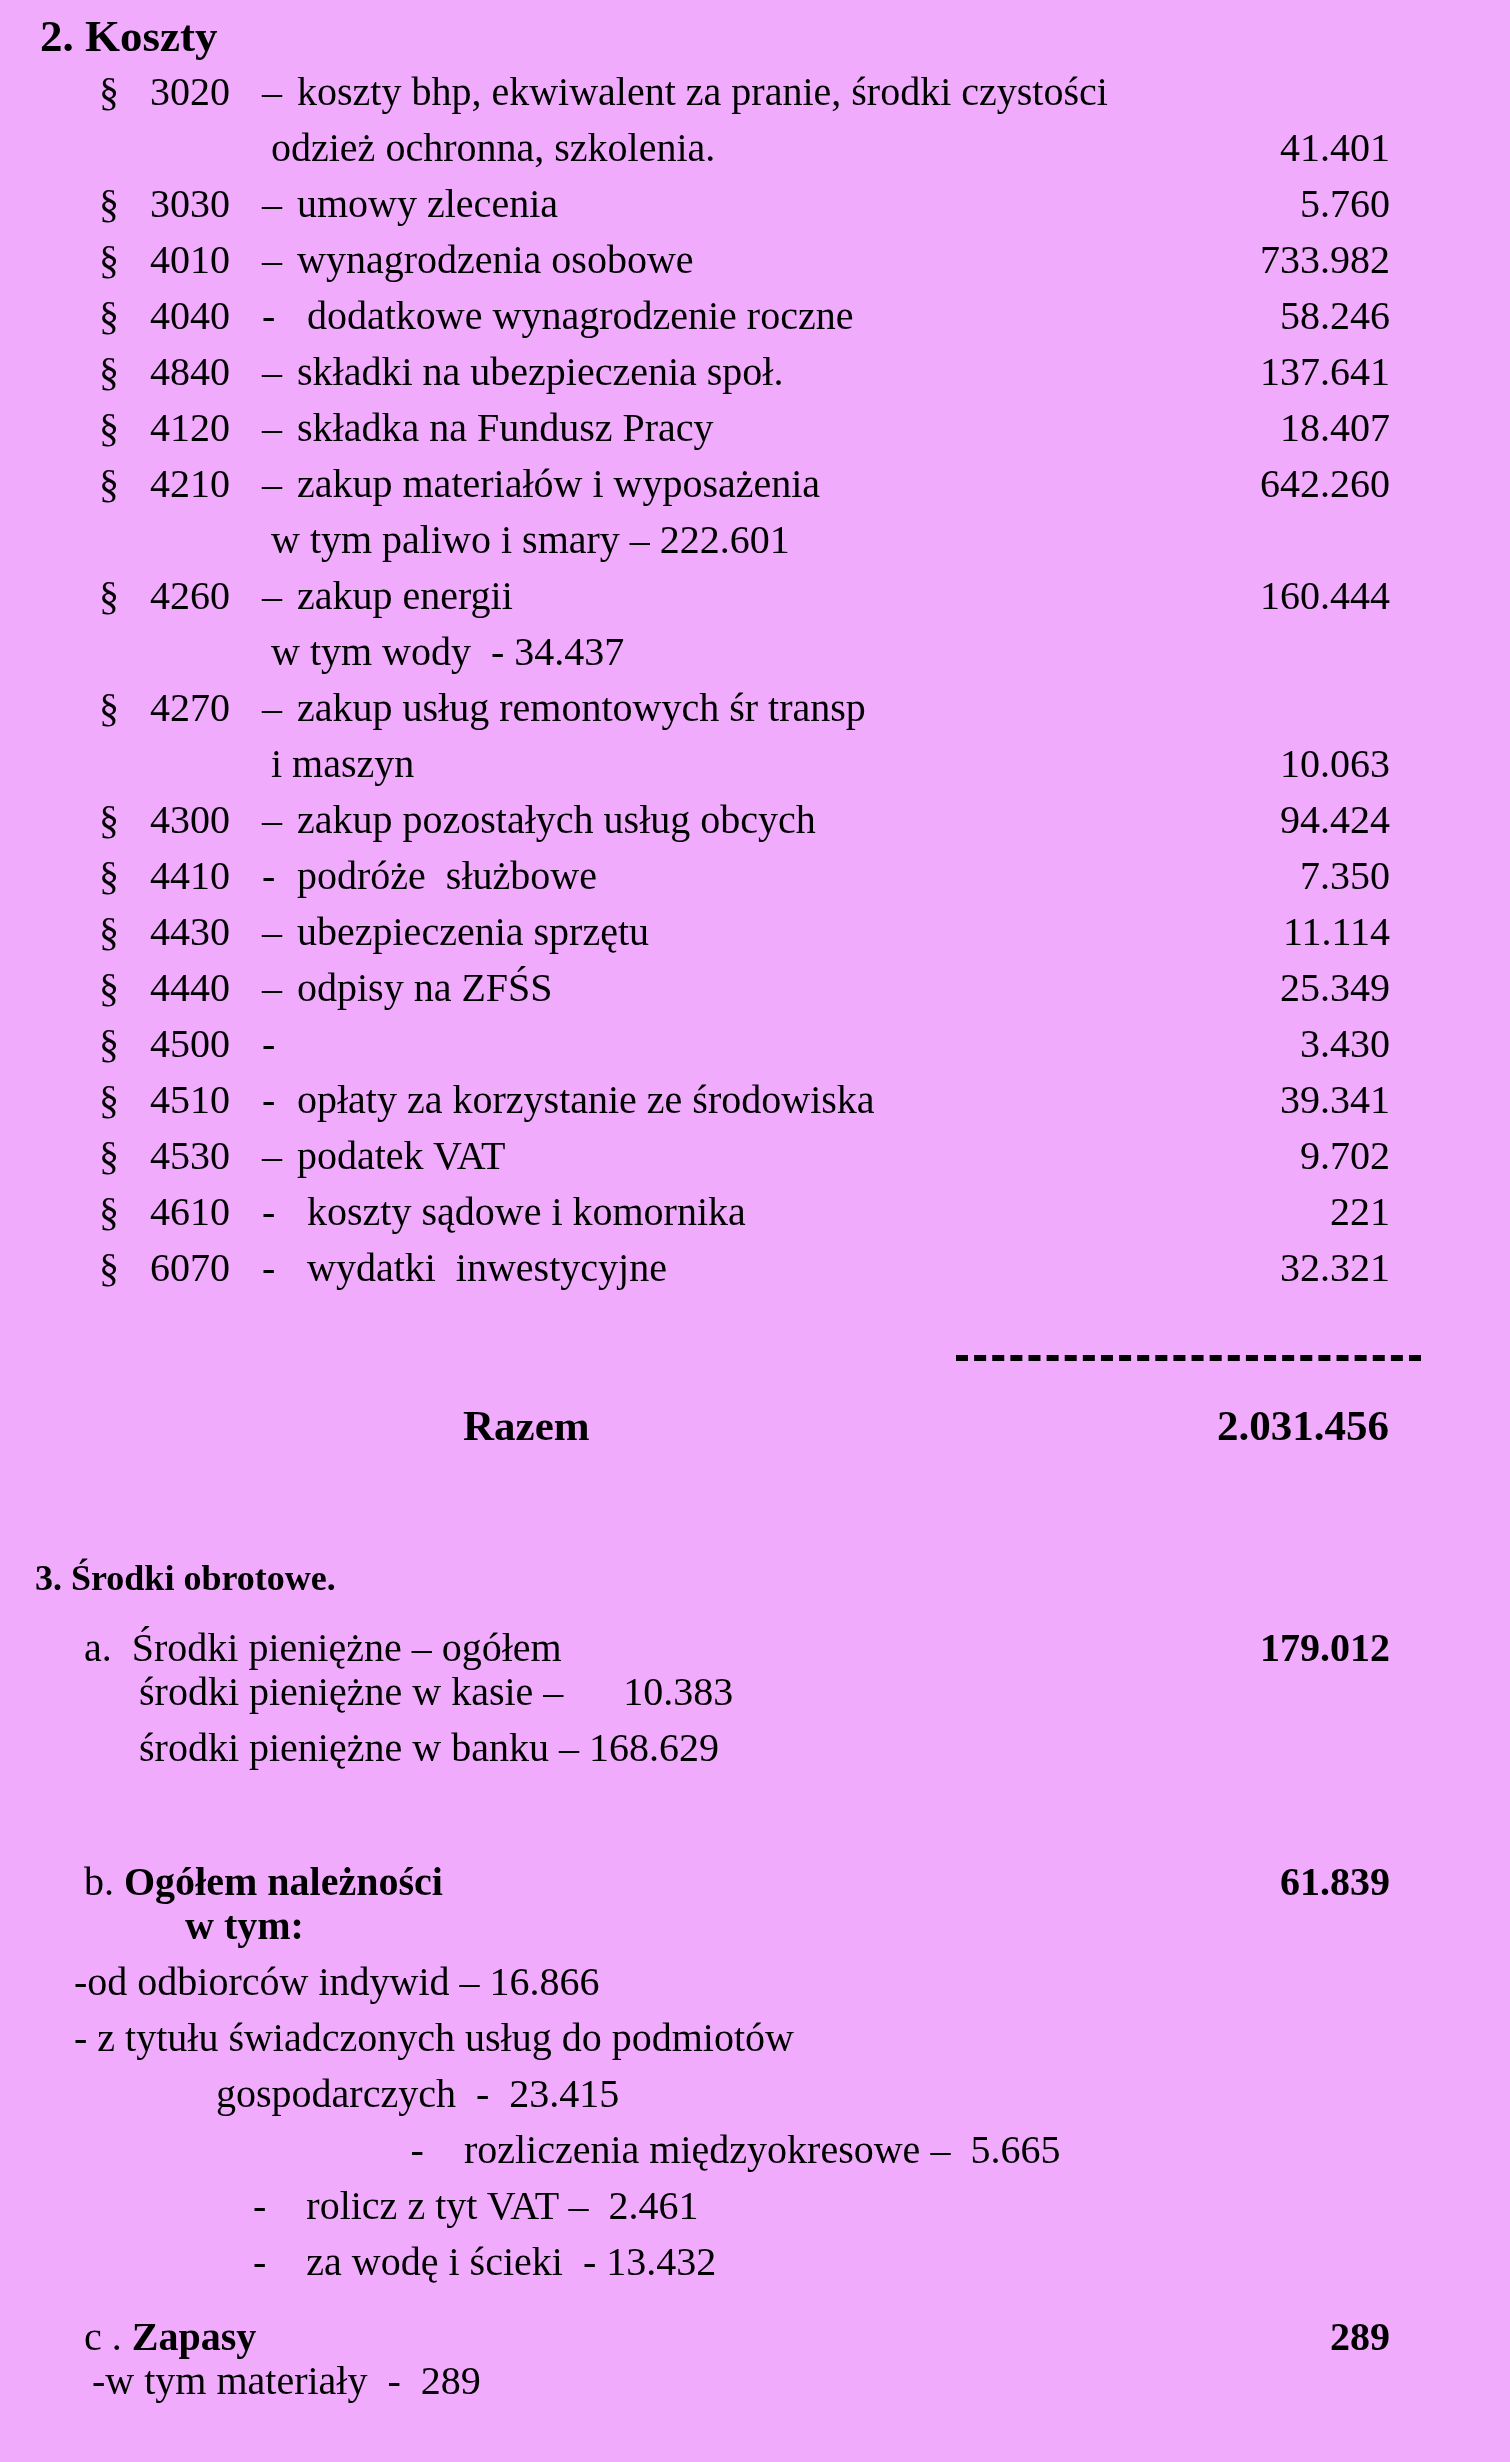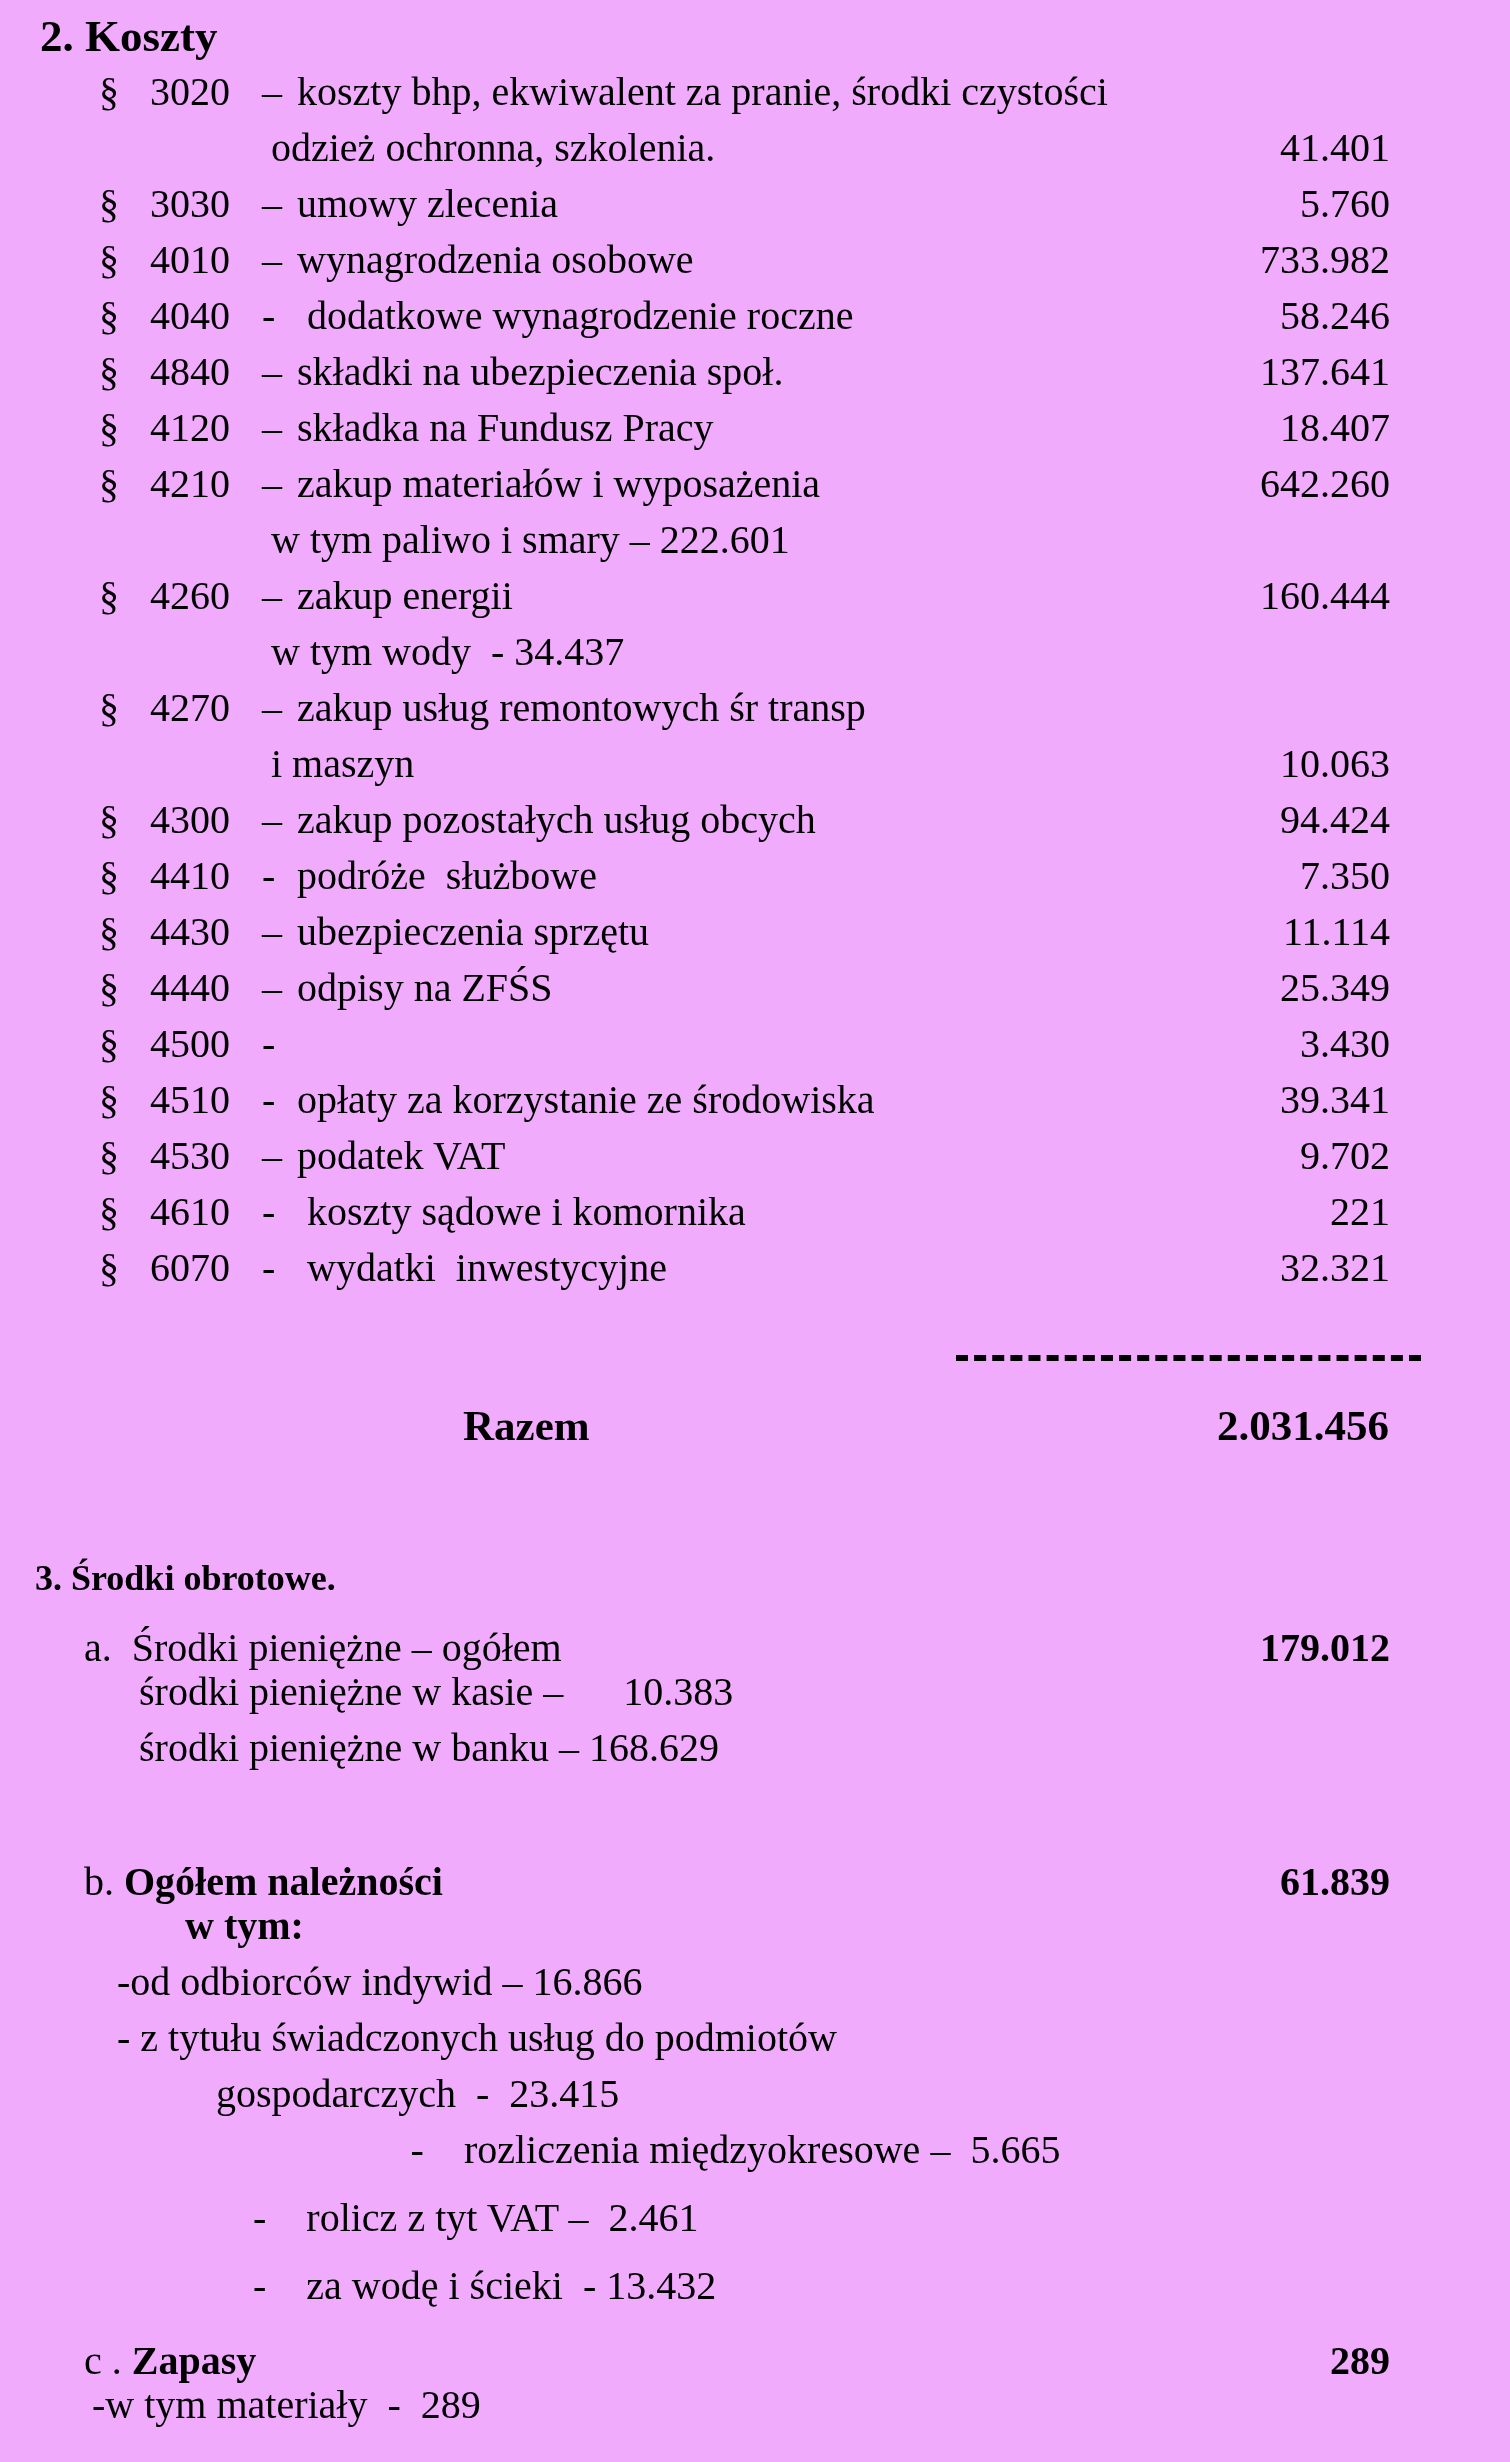--- a/index.html
+++ b/index.html
@@ -36,24 +36,24 @@
   .h3 {
     margin-top:94px; padding-left:35px;
     font-weight:bold; font-size:36px;
     height:59px; line-height:59px;
   }
   .s3row { height:56px; line-height:56px; }
   .letter   { padding-left:84px; }
   .sub      { padding-left:139px; }
   .sub2     { padding-left:92px; }
   .subwtym  { padding-left:185px; font-weight:bold; }
-  .subdash  { padding-left:117px; }
+  .subdash  { padding-left:74px; }
   .subdash2 { padding-left:216px; }
   .subdash3 { padding-left:81px;justify-content:center; }
-  .subdash4 { padding-left:253px;margin-top:12px; }
+  .subdash4 { padding-left:253px; }
   .bold { font-weight:bold;margin-top:12px; }
   .gap { height:66px; }
   .cgap { margin-top:6.7px; }
   
   .dashline {
     margin-top:59px; margin-left:956px;
     width:465px; height:0;
     border-top:6.7px dashed #000;
   }
   

